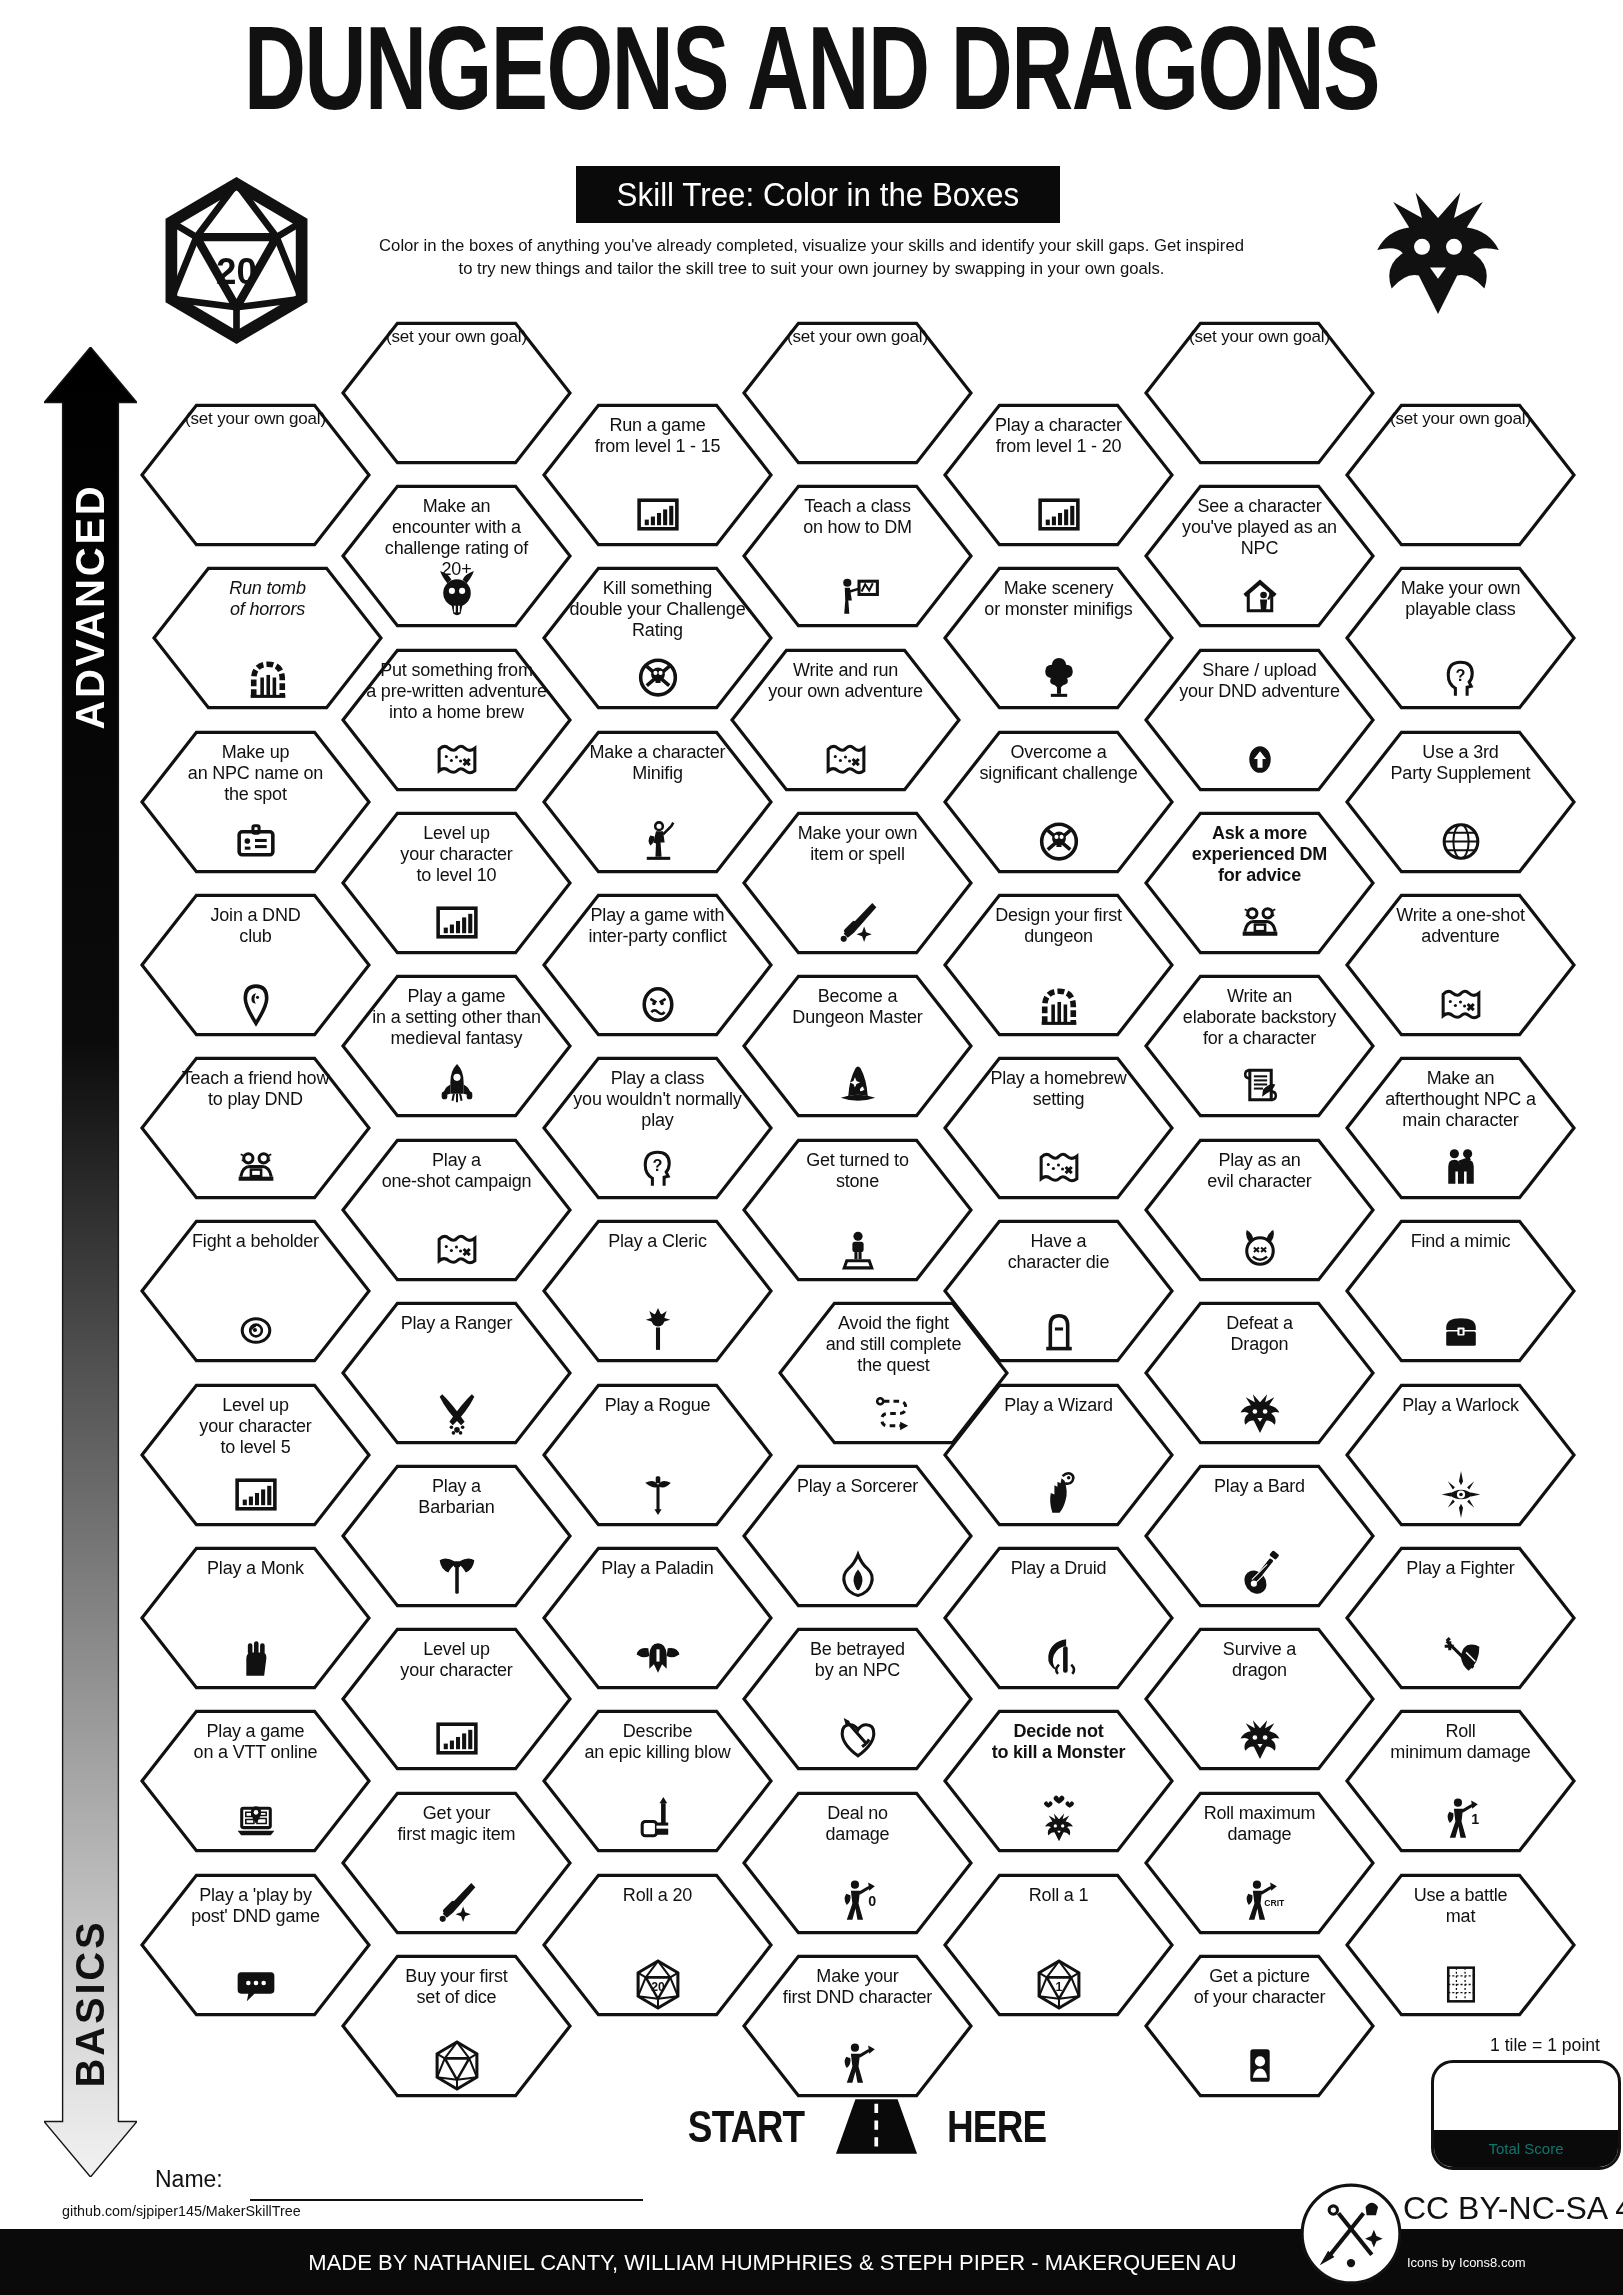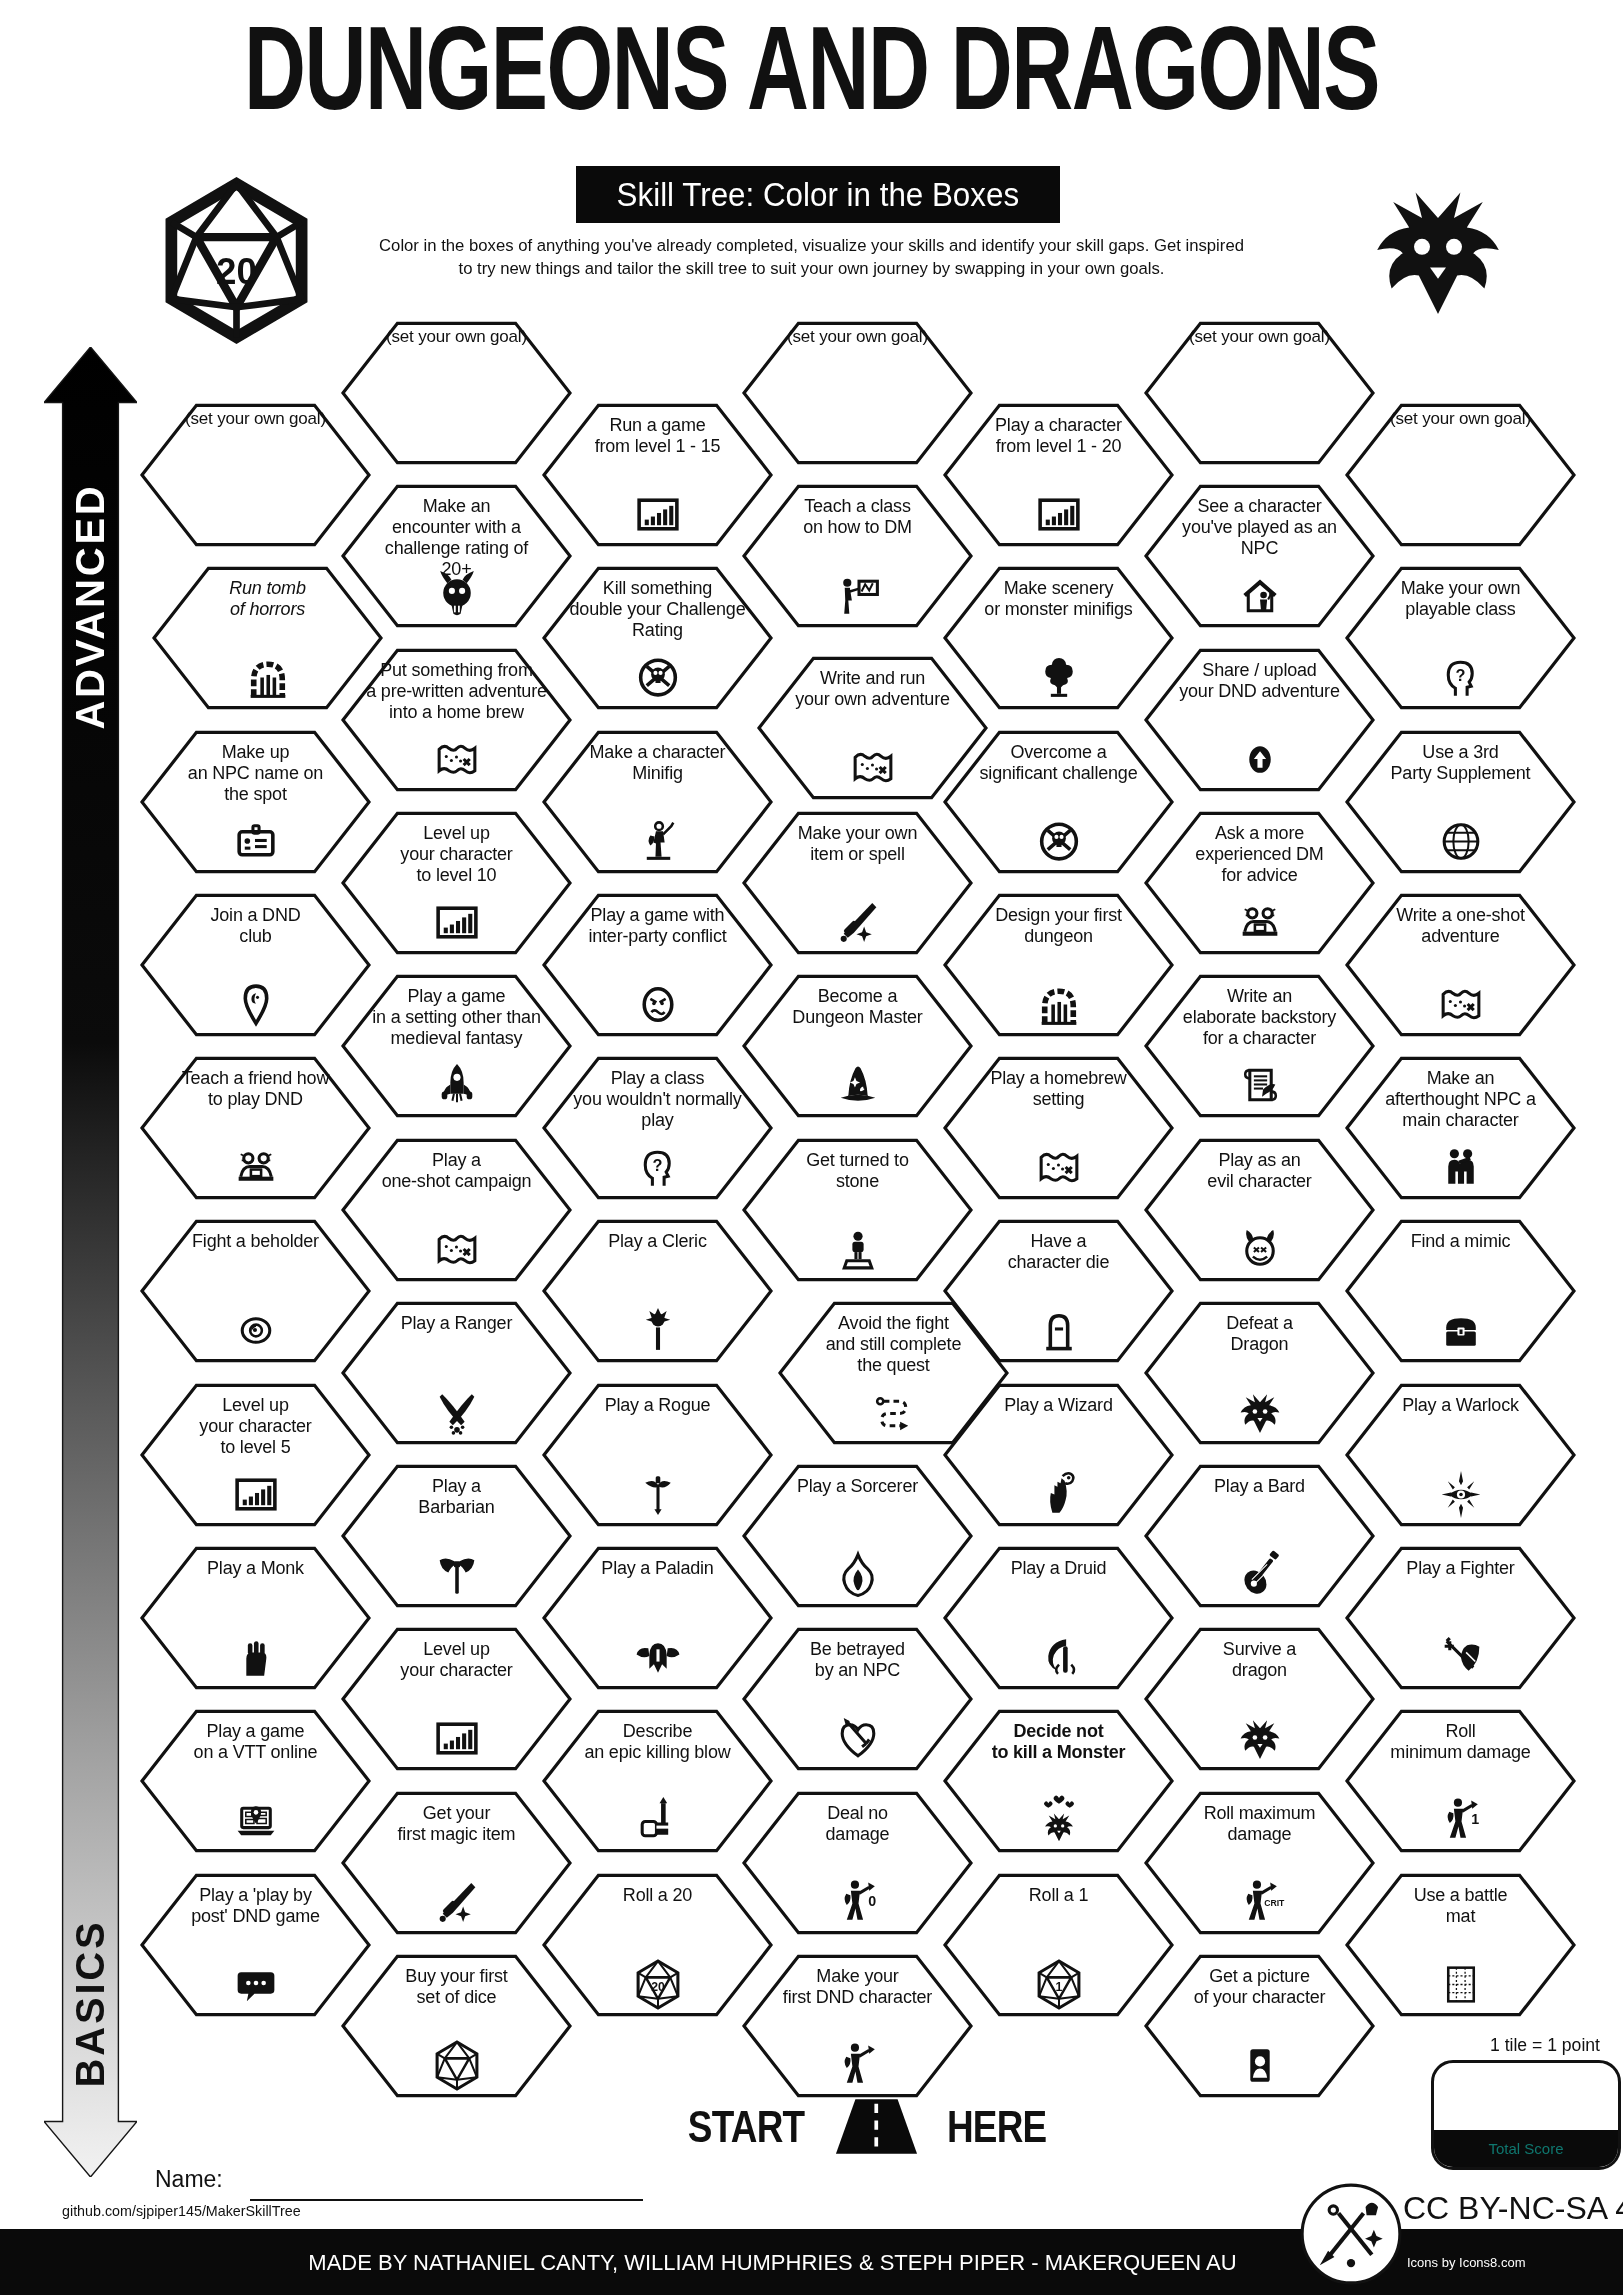--- a/index.html
+++ b/index.html
@@ -536,21 +536,21 @@
         <div class="tlabel">Teach a class
 on how to DM</div>
         <div class="ticon"><svg viewBox="0 0 100 100" fill="#111">
             <circle cx="29" cy="25" r="8"></circle>
             <path d="M24 35 H34 L38 60 H31 L33 86 H23 L25 60"></path>
             <path d="M34 42 L54 36" stroke="#111" stroke-width="5"></path>
             <rect x="52" y="22" width="36" height="26" fill="none" stroke="#111" stroke-width="6"></rect>
             <path d="M57 42 L64 28 L72 40 L79 26" stroke="#111" stroke-width="4" fill="none"></path>
           </svg></div>
       </div>
-      <div class="tile" style="left: 757px; top: 648px; margin-top: 8px;">
+      <div class="tile" style="left: 730px; top: 648px;">
         <svg class="hex" viewBox="0 0 500 312">
           <polygon points="4,156 122,5 378,5 496,156 378,307 122,307" fill="#fff" stroke="#111" stroke-width="7"></polygon>
         </svg>
         <div class="tlabel">Write and run
 your own adventure</div>
         <div class="ticon"><svg viewBox="0 0 100 100" fill="#111">
             <path d="M15 30 Q25 20 34 28 Q44 36 50 28 Q57 20 66 28 Q75 36 85 28 L85 72 Q75 80 66 72 Q57 64 50 72 Q44 78 34 72 Q25 64 15 72 Z" fill="none" stroke="#111" stroke-width="6"></path>
             <circle cx="29" cy="44" r="3"></circle>
             <circle cx="39" cy="52" r="3"></circle>
             <circle cx="49" cy="45" r="3"></circle>
@@ -822,21 +822,21 @@
         <svg class="hex" viewBox="0 0 500 312">
           <polygon points="4,156 122,5 378,5 496,156 378,307 122,307" fill="#fff" stroke="#111" stroke-width="7"></polygon>
         </svg>
         <div class="tlabel">Share / upload
 your DND adventure</div>
         <div class="ticon"><svg viewBox="0 0 100 100" fill="#111">
             <ellipse cx="50" cy="50" rx="21" ry="26"></ellipse>
             <path d="M50 34 L62 49 H55 V66 H45 V49 H38 Z" fill="#fff"></path>
           </svg></div>
       </div>
-      <div class="tile" style="left: 1144px; top: 811px;">
+      <div class="tile" style="left: 1144px; top: 811px; font-weight: bold;">
         <svg class="hex" viewBox="0 0 500 312">
           <polygon points="4,156 122,5 378,5 496,156 378,307 122,307" fill="#fff" stroke="#111" stroke-width="7"></polygon>
         </svg>
         <div class="tlabel">Ask a more
 experienced DM
 for advice</div>
         <div class="ticon"><svg viewBox="0 0 100 100" fill="#111">
             <circle cx="35" cy="32" r="9" fill="none" stroke="#111" stroke-width="6"></circle>
             <circle cx="65" cy="32" r="9" fill="none" stroke="#111" stroke-width="6"></circle>
             <path d="M20 68 Q24 48 38 48 L62 48 Q76 48 80 68" fill="none" stroke="#111" stroke-width="6"></path>

